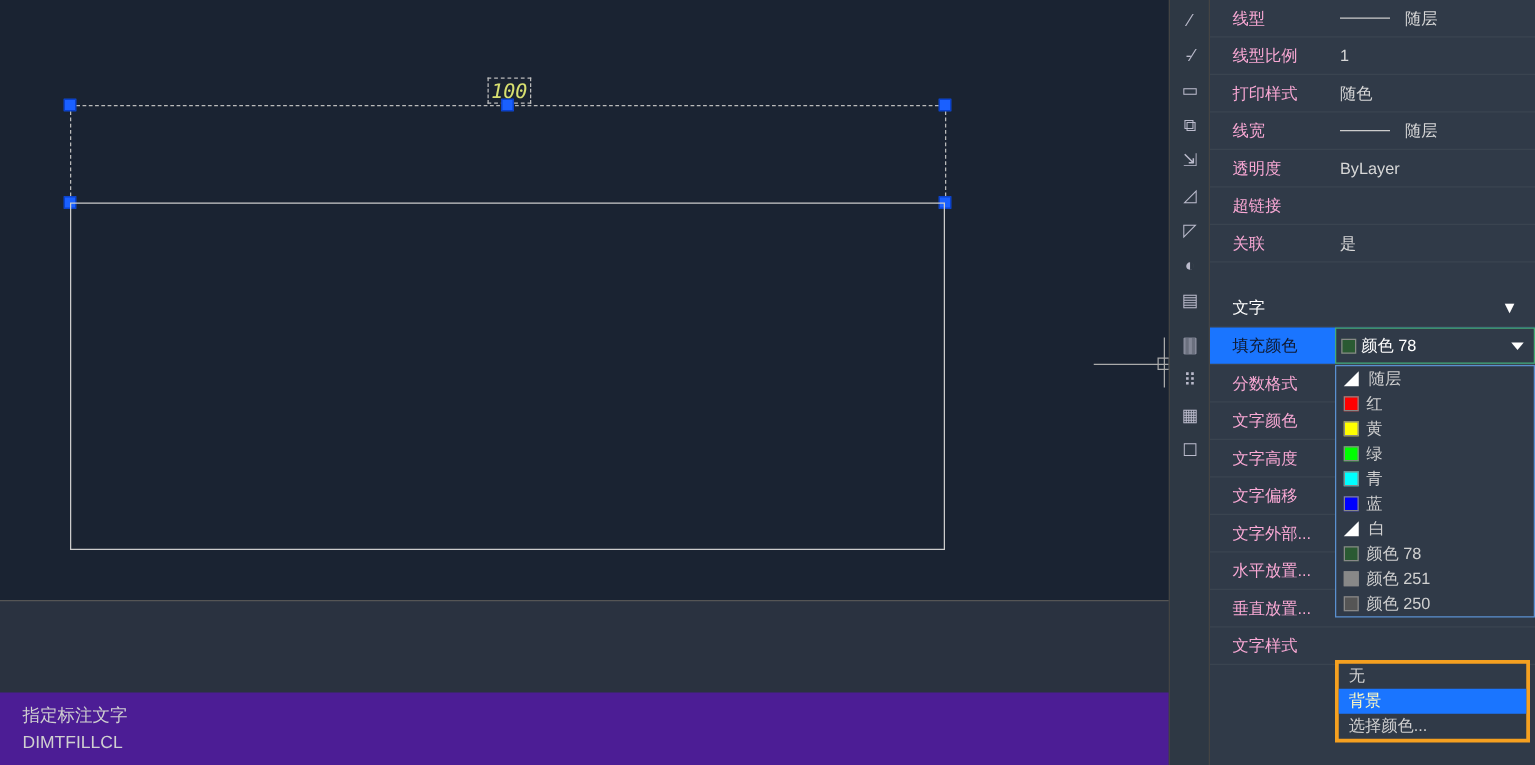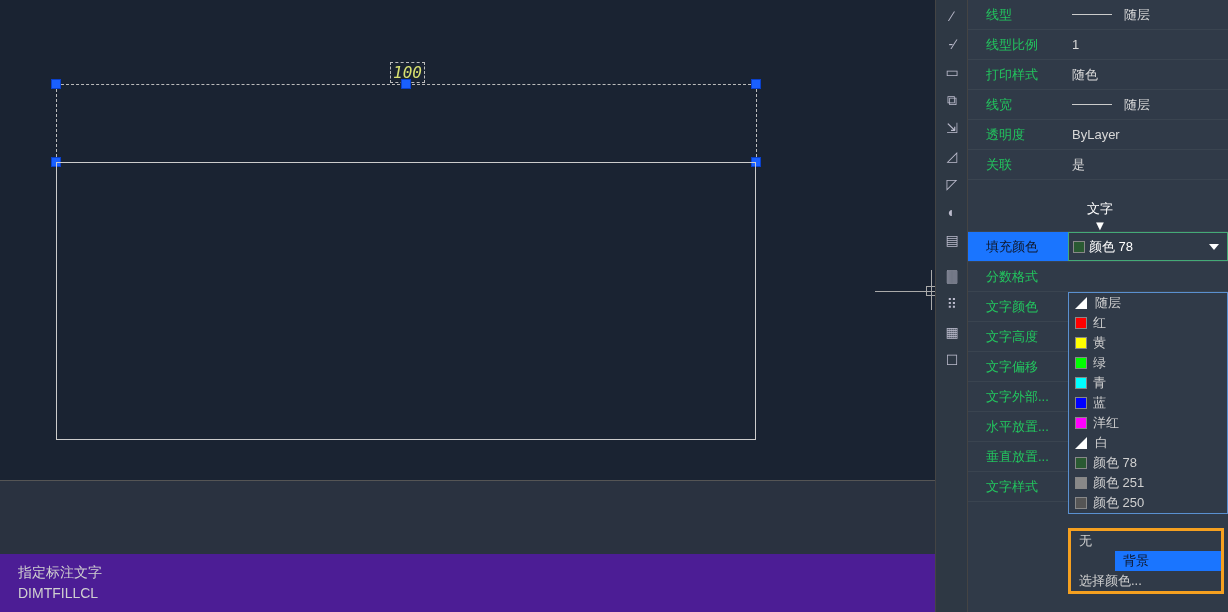--- a/index.html
+++ b/index.html
@@ -134,21 +134,21 @@
   }
   .prop-row {
     display: flex;
     height: 30px;
     align-items: center;
     border-bottom: 1px solid #3a4450;
   }
   .prop-label {
     width: 100px;
     padding-left: 18px;
-    color: #22c55e;
+    color: #f9a8d4;
     flex-shrink: 0;
   }
   .prop-value {
     flex: 1;
     padding-left: 4px;
     color: #d8d8d8;
     display: flex;
     align-items: center;
     gap: 4px;
   }
@@ -163,21 +163,20 @@
   .section-header {
     height: 32px;
     display: flex;
     align-items: center;
     justify-content: space-between;
     padding: 0 14px 0 18px;
     color: #fff;
     font-weight: 500;
     margin-top: 20px;
     border-bottom: 1px solid #3a4450;
-    flex-direction: column;
   }
   .section-collapse { color: #fff; }
 
   .prop-row.highlighted {
     background: #1a75ff;
     color: #fff;
   }
   .prop-row.highlighted .prop-label { color: #0f172a; }
   .prop-row.highlighted .prop-value { color: #fff; background: #303a48; height: 100%; border: 1px solid #4a7; }
 
@@ -235,22 +234,21 @@
     z-index: 20;
   }
   .fill-item {
     padding: 2px 8px;
     height: 20px;
     line-height: 16px;
     cursor: pointer;
   }
   .fill-item.selected {
     background: #1a75ff;
-    color: #0f172a;
-    margin-left: 44px;
+    color: #fef9c3;
   }
 
   .crosshair-h {
     position: absolute;
     left: 875px;
     top: 291px;
     width: 60px;
     border-top: 1px solid #aaa;
   }
   .crosshair-v {
@@ -341,20 +339,26 @@
           <span>随层</span>
         </div>
       </div>
       <div class="prop-row">
         <div class="prop-label">透明度</div>
         <div class="prop-value">
           <span>ByLayer</span>
         </div>
       </div>
       <div class="prop-row">
+        <div class="prop-label">超链接</div>
+        <div class="prop-value">
+          <span></span>
+        </div>
+      </div>
+      <div class="prop-row">
         <div class="prop-label">关联</div>
         <div class="prop-value">
           <span>是</span>
         </div>
       </div>
     </div>
 
   <div class="section-header">
     <span>文字</span>
     <span class="section-collapse">▼</span>
@@ -424,24 +428,20 @@
     </div>
     <div class="color-item">
       <span class="color-swatch" style="background: rgb(0, 255, 255);"></span>
       <span>青</span>
     </div>
     <div class="color-item">
       <span class="color-swatch" style="background: rgb(0, 0, 255);"></span>
       <span>蓝</span>
     </div>
     <div class="color-item">
-      <span class="color-swatch" style="background: rgb(255, 0, 255);"></span>
-      <span>洋红</span>
-    </div>
-    <div class="color-item">
       <span class="tri-swatch"></span>
       <span>白</span>
     </div>
     <div class="color-item">
       <span class="color-swatch" style="background: rgb(42, 90, 50);"></span>
       <span>颜色 78</span>
     </div>
     <div class="color-item">
       <span class="color-swatch" style="background: rgb(136, 136, 136);"></span>
       <span>颜色 251</span>

